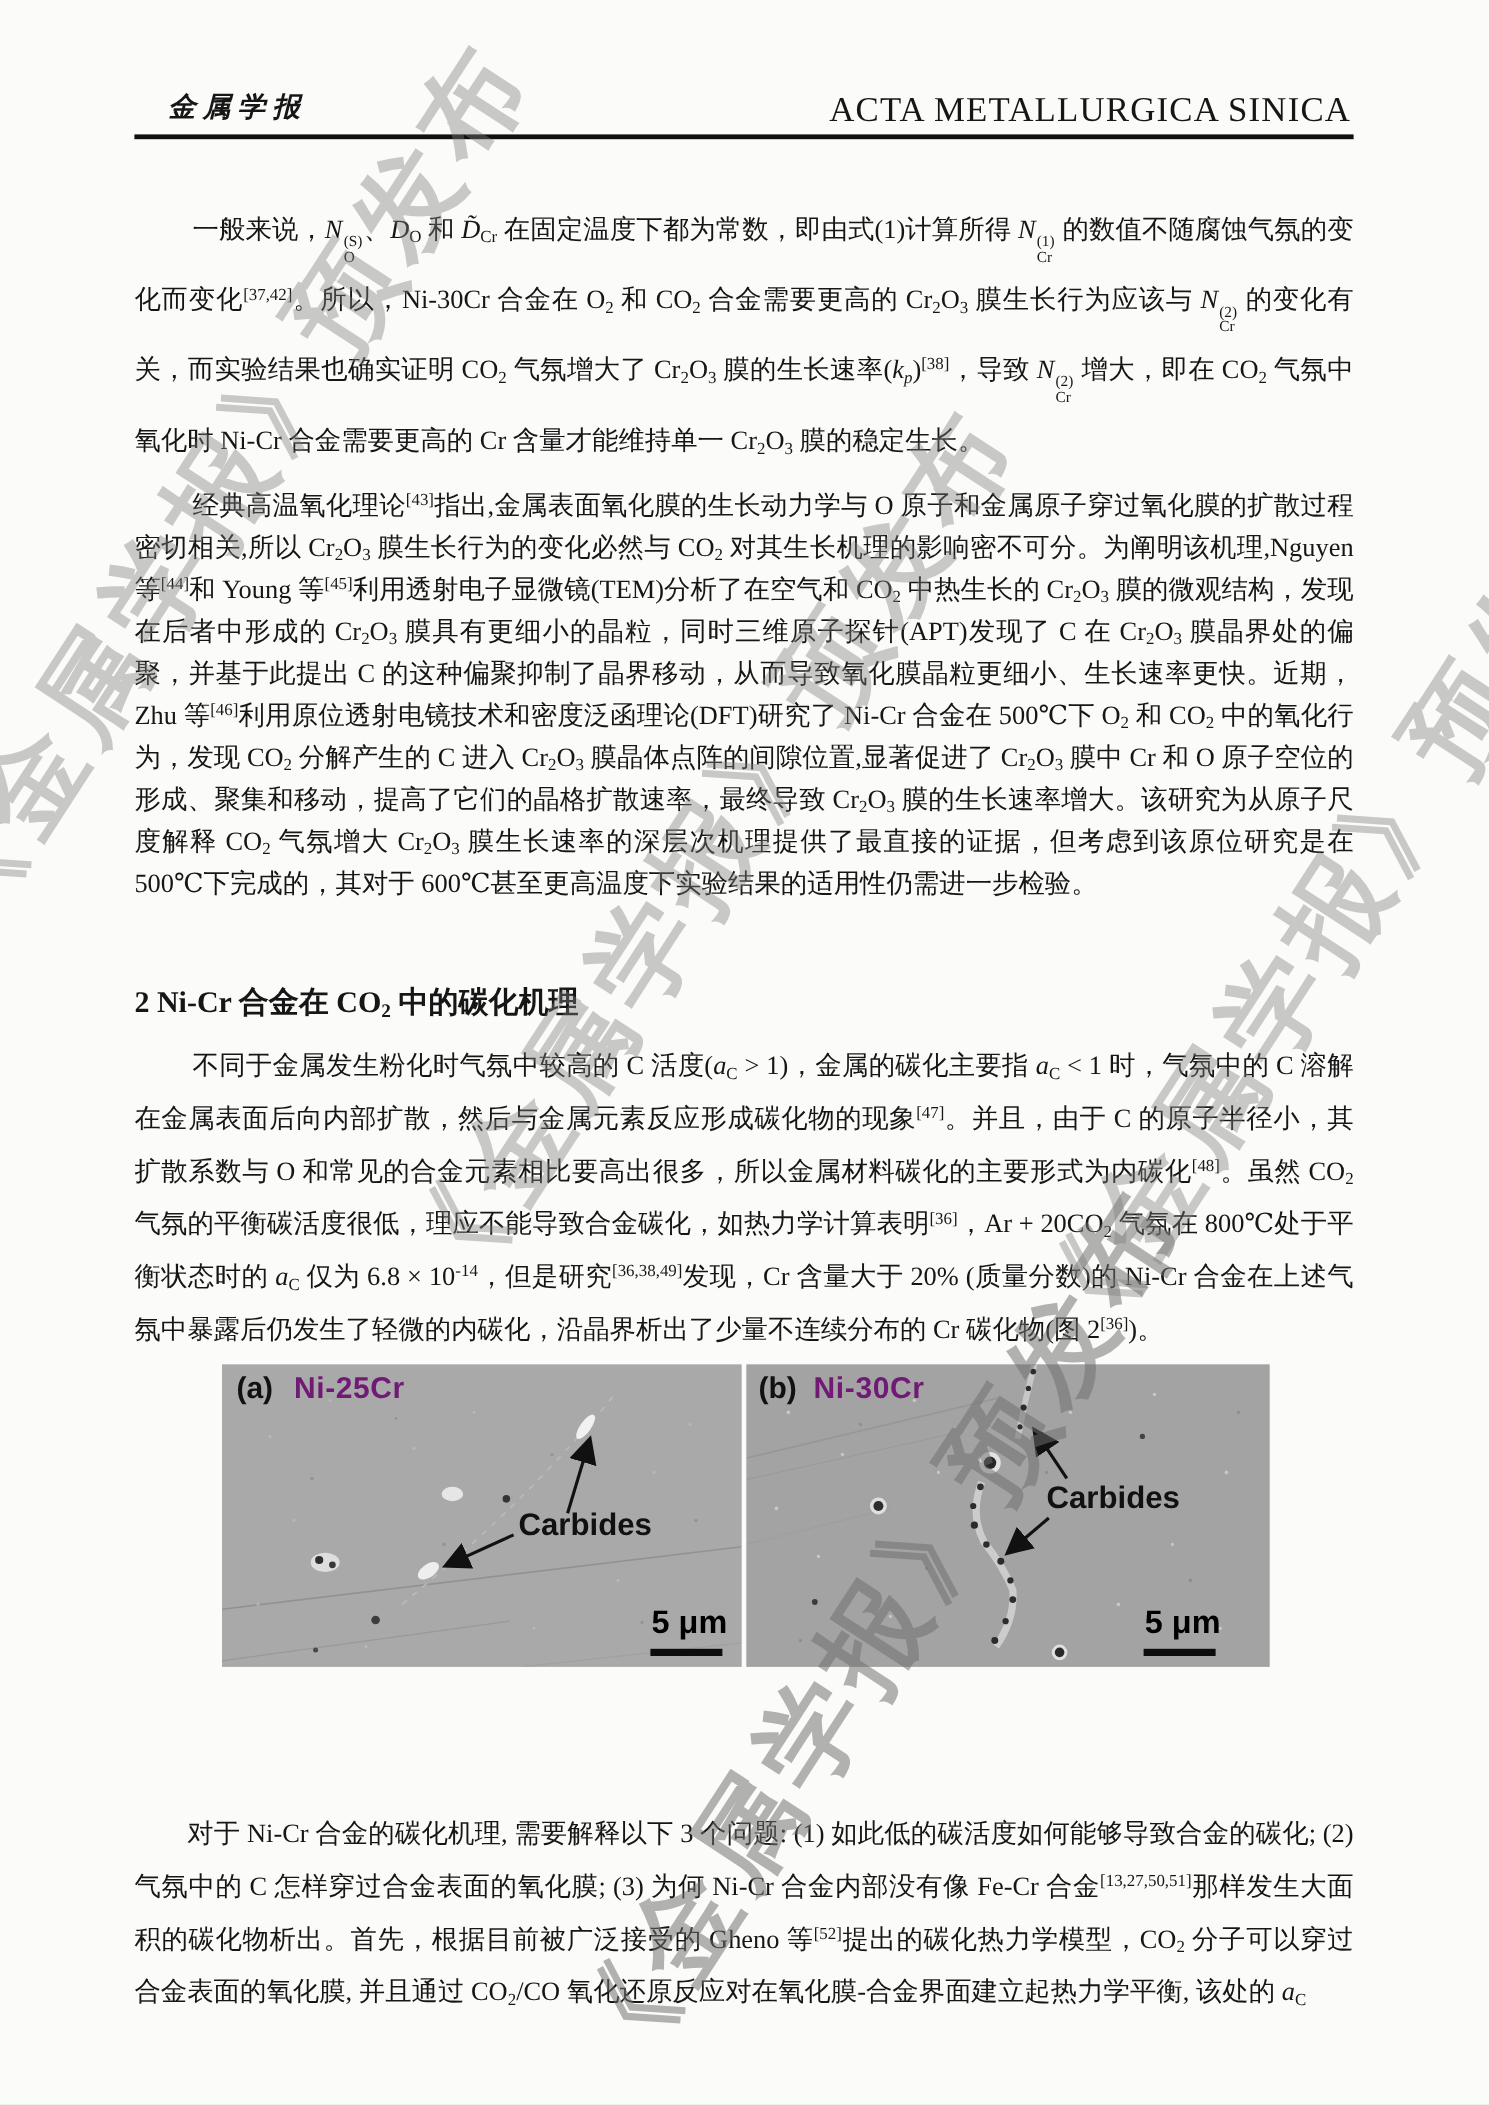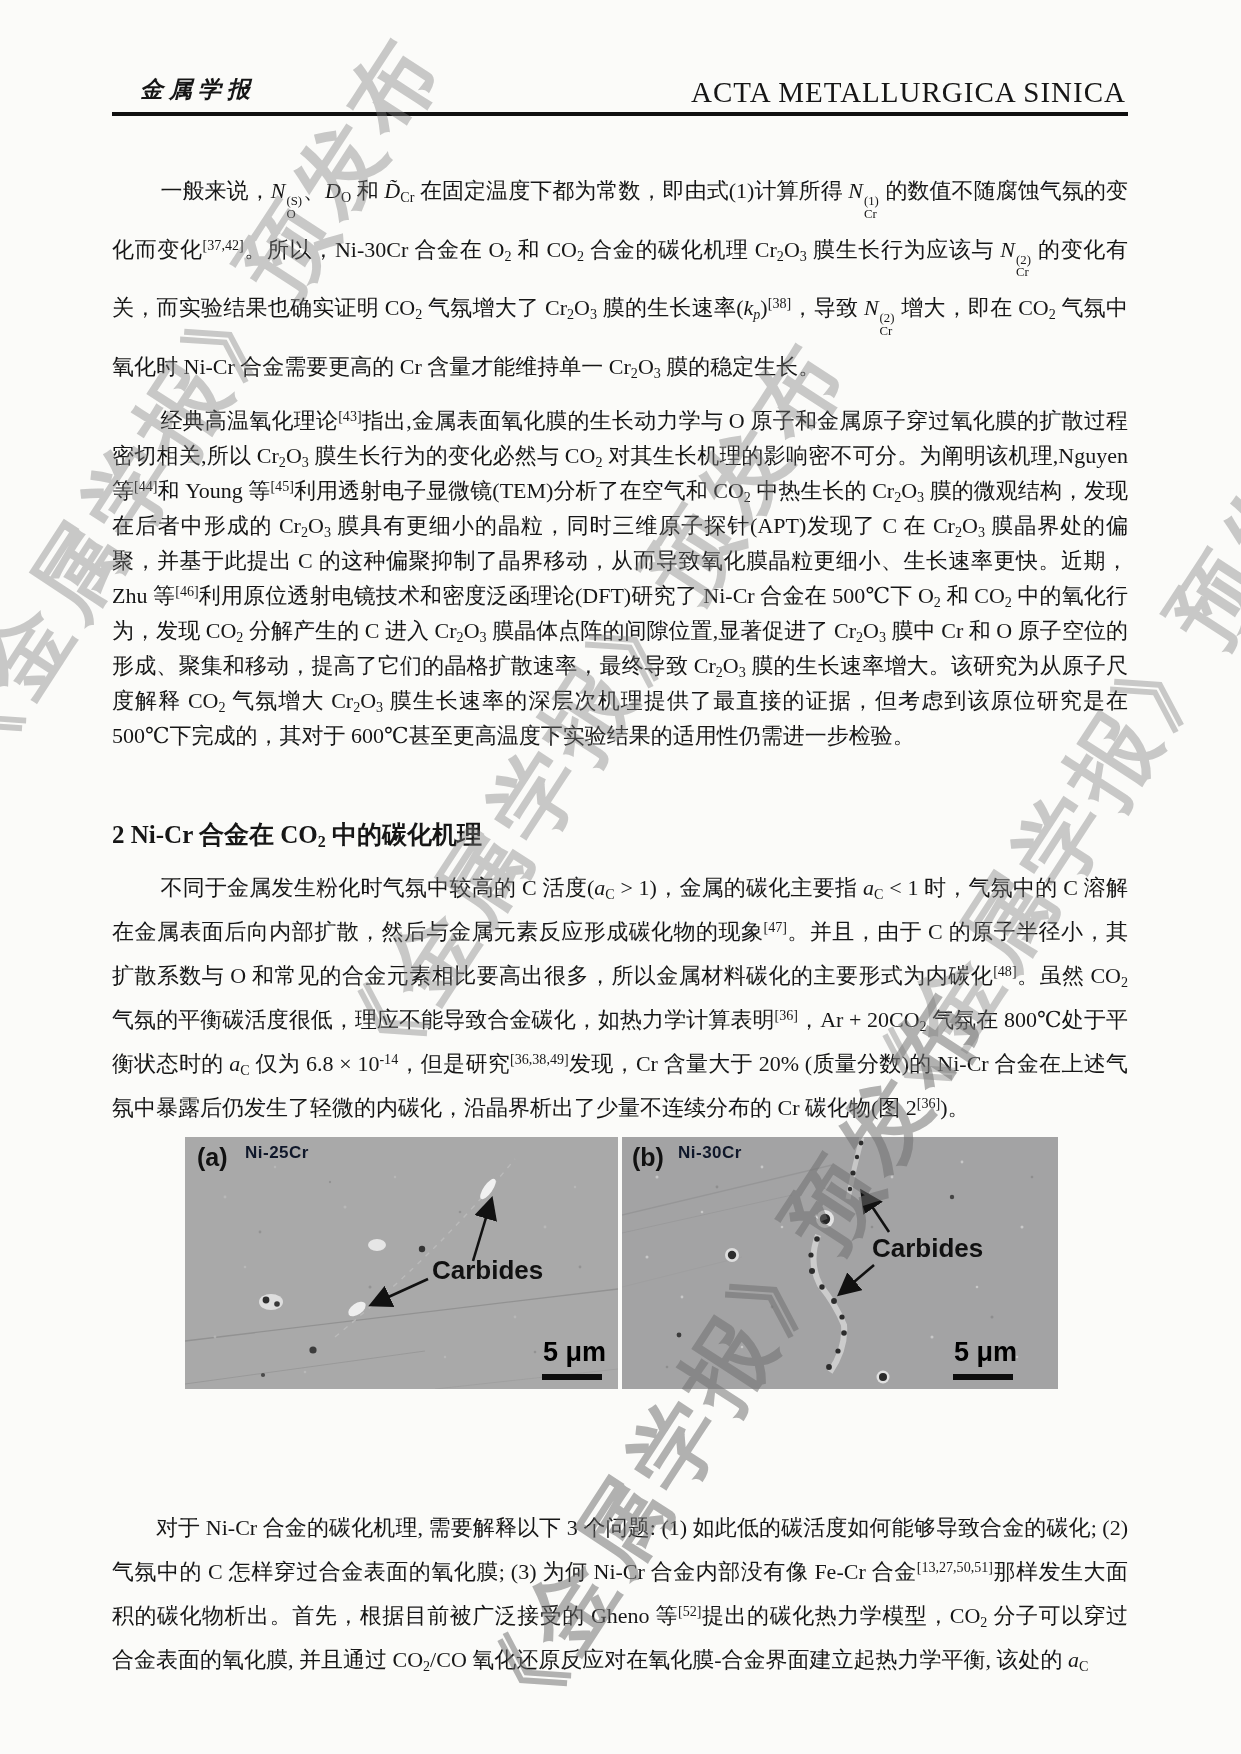--- a/index.html
+++ b/index.html
@@ -64,21 +64,21 @@
   .sem-panel.b{width:436px;background:#a3a3a4;}
   .sem-panel svg{position:absolute;left:0;top:0;}
   .panel-tag{
     position:absolute;left:12px;top:6px;
     font-family:"Liberation Sans","DejaVu Sans",sans-serif;
     font-weight:bold;font-size:25px;color:#111;
   }
   .alloy-label{
     position:absolute;left:60px;top:6px;
     font-family:"Liberation Sans","DejaVu Sans",sans-serif;
-    font-weight:bold;font-size:17px;color:#0f172a;letter-spacing:0.5px;
+    font-weight:bold;font-size:25px;color:#701a75;letter-spacing:0.5px;
   }
   .carbides-label{
     position:absolute;
     font-family:"Liberation Sans","DejaVu Sans",sans-serif;
     font-weight:bold;font-size:26px;color:#111;
   }
   .scale-label{
     position:absolute;
     font-family:"Liberation Sans","DejaVu Sans",sans-serif;
     font-weight:bold;font-size:27px;color:#000000;
@@ -113,21 +113,21 @@
   <div class="journal-zh">金属学报</div>
   <div class="journal-en">ACTA METALLURGICA SINICA</div>
   <div class="header-rule"></div>
 
   <div class="para p1"><span>一般来说，</span><span class="r-i">N</span><span class="stack">
         <span>(S)</span>
         <span>O</span>
       </span><span>、</span><span class="r-i">D</span><sub class="r-sub">O</sub><span> 和 </span><span class="r-i">D̃</span><sub class="r-sub">Cr</sub><span> 在固定温度下都为常数，即由式(1)计算所得 </span><span class="r-i">N</span><span class="stack">
         <span>(1)</span>
         <span>Cr</span>
-      </span><span> 的数值不随腐蚀气氛的变化而变化</span><sup class="r-sup">[37,42]</sup><span>。所以，Ni-30Cr 合金在 O</span><sub class="r-sub">2</sub><span> 和 CO</span><sub class="r-sub">2</sub><span> 合金的碳化机理 Cr</span><sub class="r-sub">2</sub><span>O</span><sub class="r-sub">3</sub><span> 膜生长行为应该与 </span><span class="r-i">N</span><span class="stack">
+      </span><span> 的数值不随腐蚀气氛的变化而变化</span><sup class="r-sup">[37,42]</sup><span>。所以，Ni-30Cr 合金在 O</span><sub class="r-sub">2</sub><span> 和 CO</span><sub class="r-sub">2</sub><span> 合金需要更高的 Cr</span><sub class="r-sub">2</sub><span>O</span><sub class="r-sub">3</sub><span> 膜生长行为应该与 </span><span class="r-i">N</span><span class="stack">
         <span>(2)</span>
         <span>Cr</span>
       </span><span> 的变化有关，而实验结果也确实证明 CO</span><sub class="r-sub">2</sub><span> 气氛增大了 Cr</span><sub class="r-sub">2</sub><span>O</span><sub class="r-sub">3</sub><span> 膜的生长速率(</span><span class="r-i">k</span><sub class="r-isub">p</sub><span>)</span><sup class="r-sup">[38]</sup><span>，导致 </span><span class="r-i">N</span><span class="stack">
         <span>(2)</span>
         <span>Cr</span>
       </span><span> 增大，即在 CO</span><sub class="r-sub">2</sub><span> 气氛中氧化时 Ni-Cr 合金需要更高的 Cr 含量才能维持单一 Cr</span><sub class="r-sub">2</sub><span>O</span><sub class="r-sub">3</sub><span> 膜的稳定生长。</span></div>
   <div class="para p2"><span>经典高温氧化理论</span><sup class="r-sup">[43]</sup><span>指出,金属表面氧化膜的生长动力学与 O 原子和金属原子穿过氧化膜的扩散过程密切相关,所以 Cr</span><sub class="r-sub">2</sub><span>O</span><sub class="r-sub">3</sub><span> 膜生长行为的变化必然与 CO</span><sub class="r-sub">2</sub><span> 对其生长机理的影响密不可分。为阐明该机理,Nguyen 等</span><sup class="r-sup">[44]</sup><span>和 Young 等</span><sup class="r-sup">[45]</sup><span>利用透射电子显微镜(TEM)分析了在空气和 CO</span><sub class="r-sub">2</sub><span> 中热生长的 Cr</span><sub class="r-sub">2</sub><span>O</span><sub class="r-sub">3</sub><span> 膜的微观结构，发现在后者中形成的 Cr</span><sub class="r-sub">2</sub><span>O</span><sub class="r-sub">3</sub><span> 膜具有更细小的晶粒，同时三维原子探针(APT)发现了 C 在 Cr</span><sub class="r-sub">2</sub><span>O</span><sub class="r-sub">3</sub><span> 膜晶界处的偏聚，并基于此提出 C 的这种偏聚抑制了晶界移动，从而导致氧化膜晶粒更细小、生长速率更快。近期，Zhu 等</span><sup class="r-sup">[46]</sup><span>利用原位透射电镜技术和密度泛函理论(DFT)研究了 Ni-Cr 合金在 500℃下 O</span><sub class="r-sub">2</sub><span> 和 CO</span><sub class="r-sub">2</sub><span> 中的氧化行为，发现 CO</span><sub class="r-sub">2</sub><span> 分解产生的 C 进入 Cr</span><sub class="r-sub">2</sub><span>O</span><sub class="r-sub">3</sub><span> 膜晶体点阵的间隙位置,显著促进了 Cr</span><sub class="r-sub">2</sub><span>O</span><sub class="r-sub">3</sub><span> 膜中 Cr 和 O 原子空位的形成、聚集和移动，提高了它们的晶格扩散速率，最终导致 Cr</span><sub class="r-sub">2</sub><span>O</span><sub class="r-sub">3</sub><span> 膜的生长速率增大。该研究为从原子尺度解释 CO</span><sub class="r-sub">2</sub><span> 气氛增大 Cr</span><sub class="r-sub">2</sub><span>O</span><sub class="r-sub">3</sub><span> 膜生长速率的深层次机理提供了最直接的证据，但考虑到该原位研究是在 500℃下完成的，其对于 600℃甚至更高温度下实验结果的适用性仍需进一步检验。</span></div>
   <div class="section-heading"><span>2 Ni-Cr 合金在 CO</span><sub class="r-sub">2</sub><span> 中的碳化机理</span></div>
   <div class="para p3"><span>不同于金属发生粉化时气氛中较高的 C 活度(</span><span class="r-i">a</span><sub class="r-sub">C</sub><span> &gt; 1)，金属的碳化主要指 </span><span class="r-i">a</span><sub class="r-sub">C</sub><span> &lt; 1 时，气氛中的 C 溶解在金属表面后向内部扩散，然后与金属元素反应形成碳化物的现象</span><sup class="r-sup">[47]</sup><span>。并且，由于 C 的原子半径小，其扩散系数与 O 和常见的合金元素相比要高出很多，所以金属材料碳化的主要形式为内碳化</span><sup class="r-sup">[48]</sup><span>。虽然 CO</span><sub class="r-sub">2</sub><span> 气氛的平衡碳活度很低，理应不能导致合金碳化，如热力学计算表明</span><sup class="r-sup">[36]</sup><span>，Ar + 20CO</span><sub class="r-sub">2</sub><span> 气氛在 800℃处于平衡状态时的 </span><span class="r-i">a</span><sub class="r-sub">C</sub><span> 仅为 6.8 × 10</span><sup class="r-sup">-14</sup><span>，但是研究</span><sup class="r-sup">[36,38,49]</sup><span>发现，Cr 含量大于 20% (质量分数)的 Ni-Cr 合金在上述气氛中暴露后仍发生了轻微的内碳化，沿晶界析出了少量不连续分布的 Cr 碳化物(图 2</span><sup class="r-sup">[36]</sup><span>)。</span></div>
 

